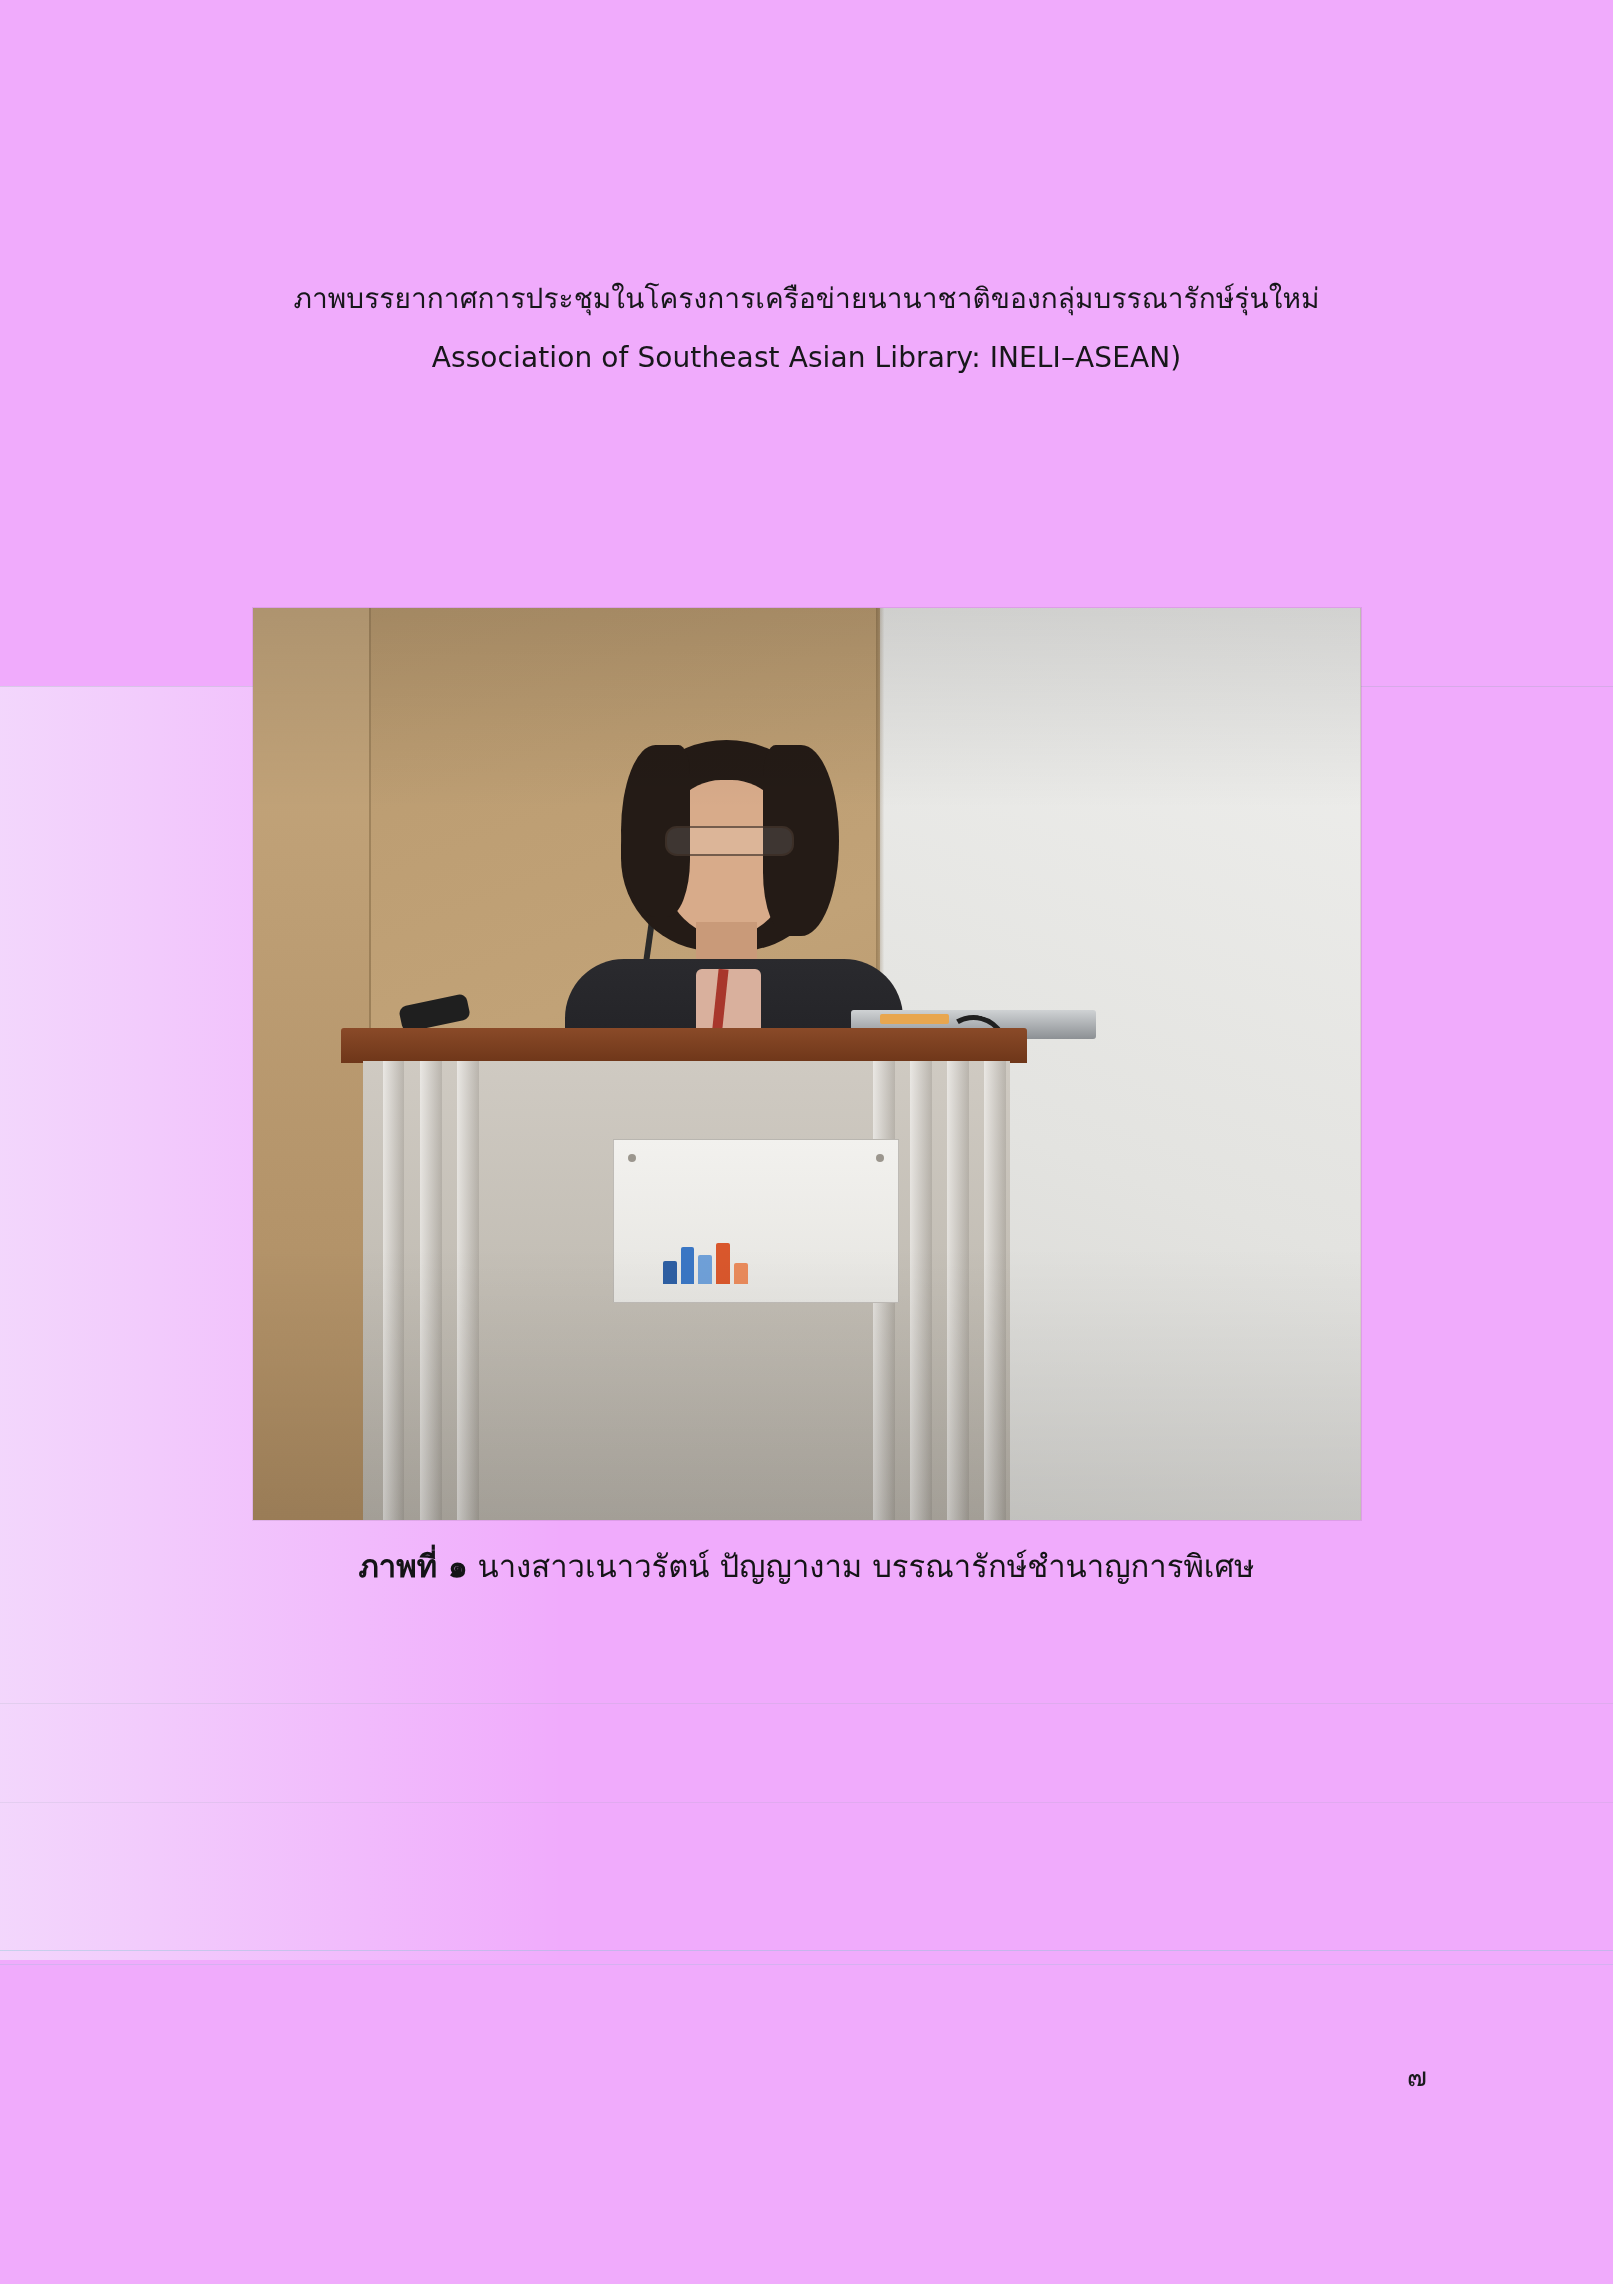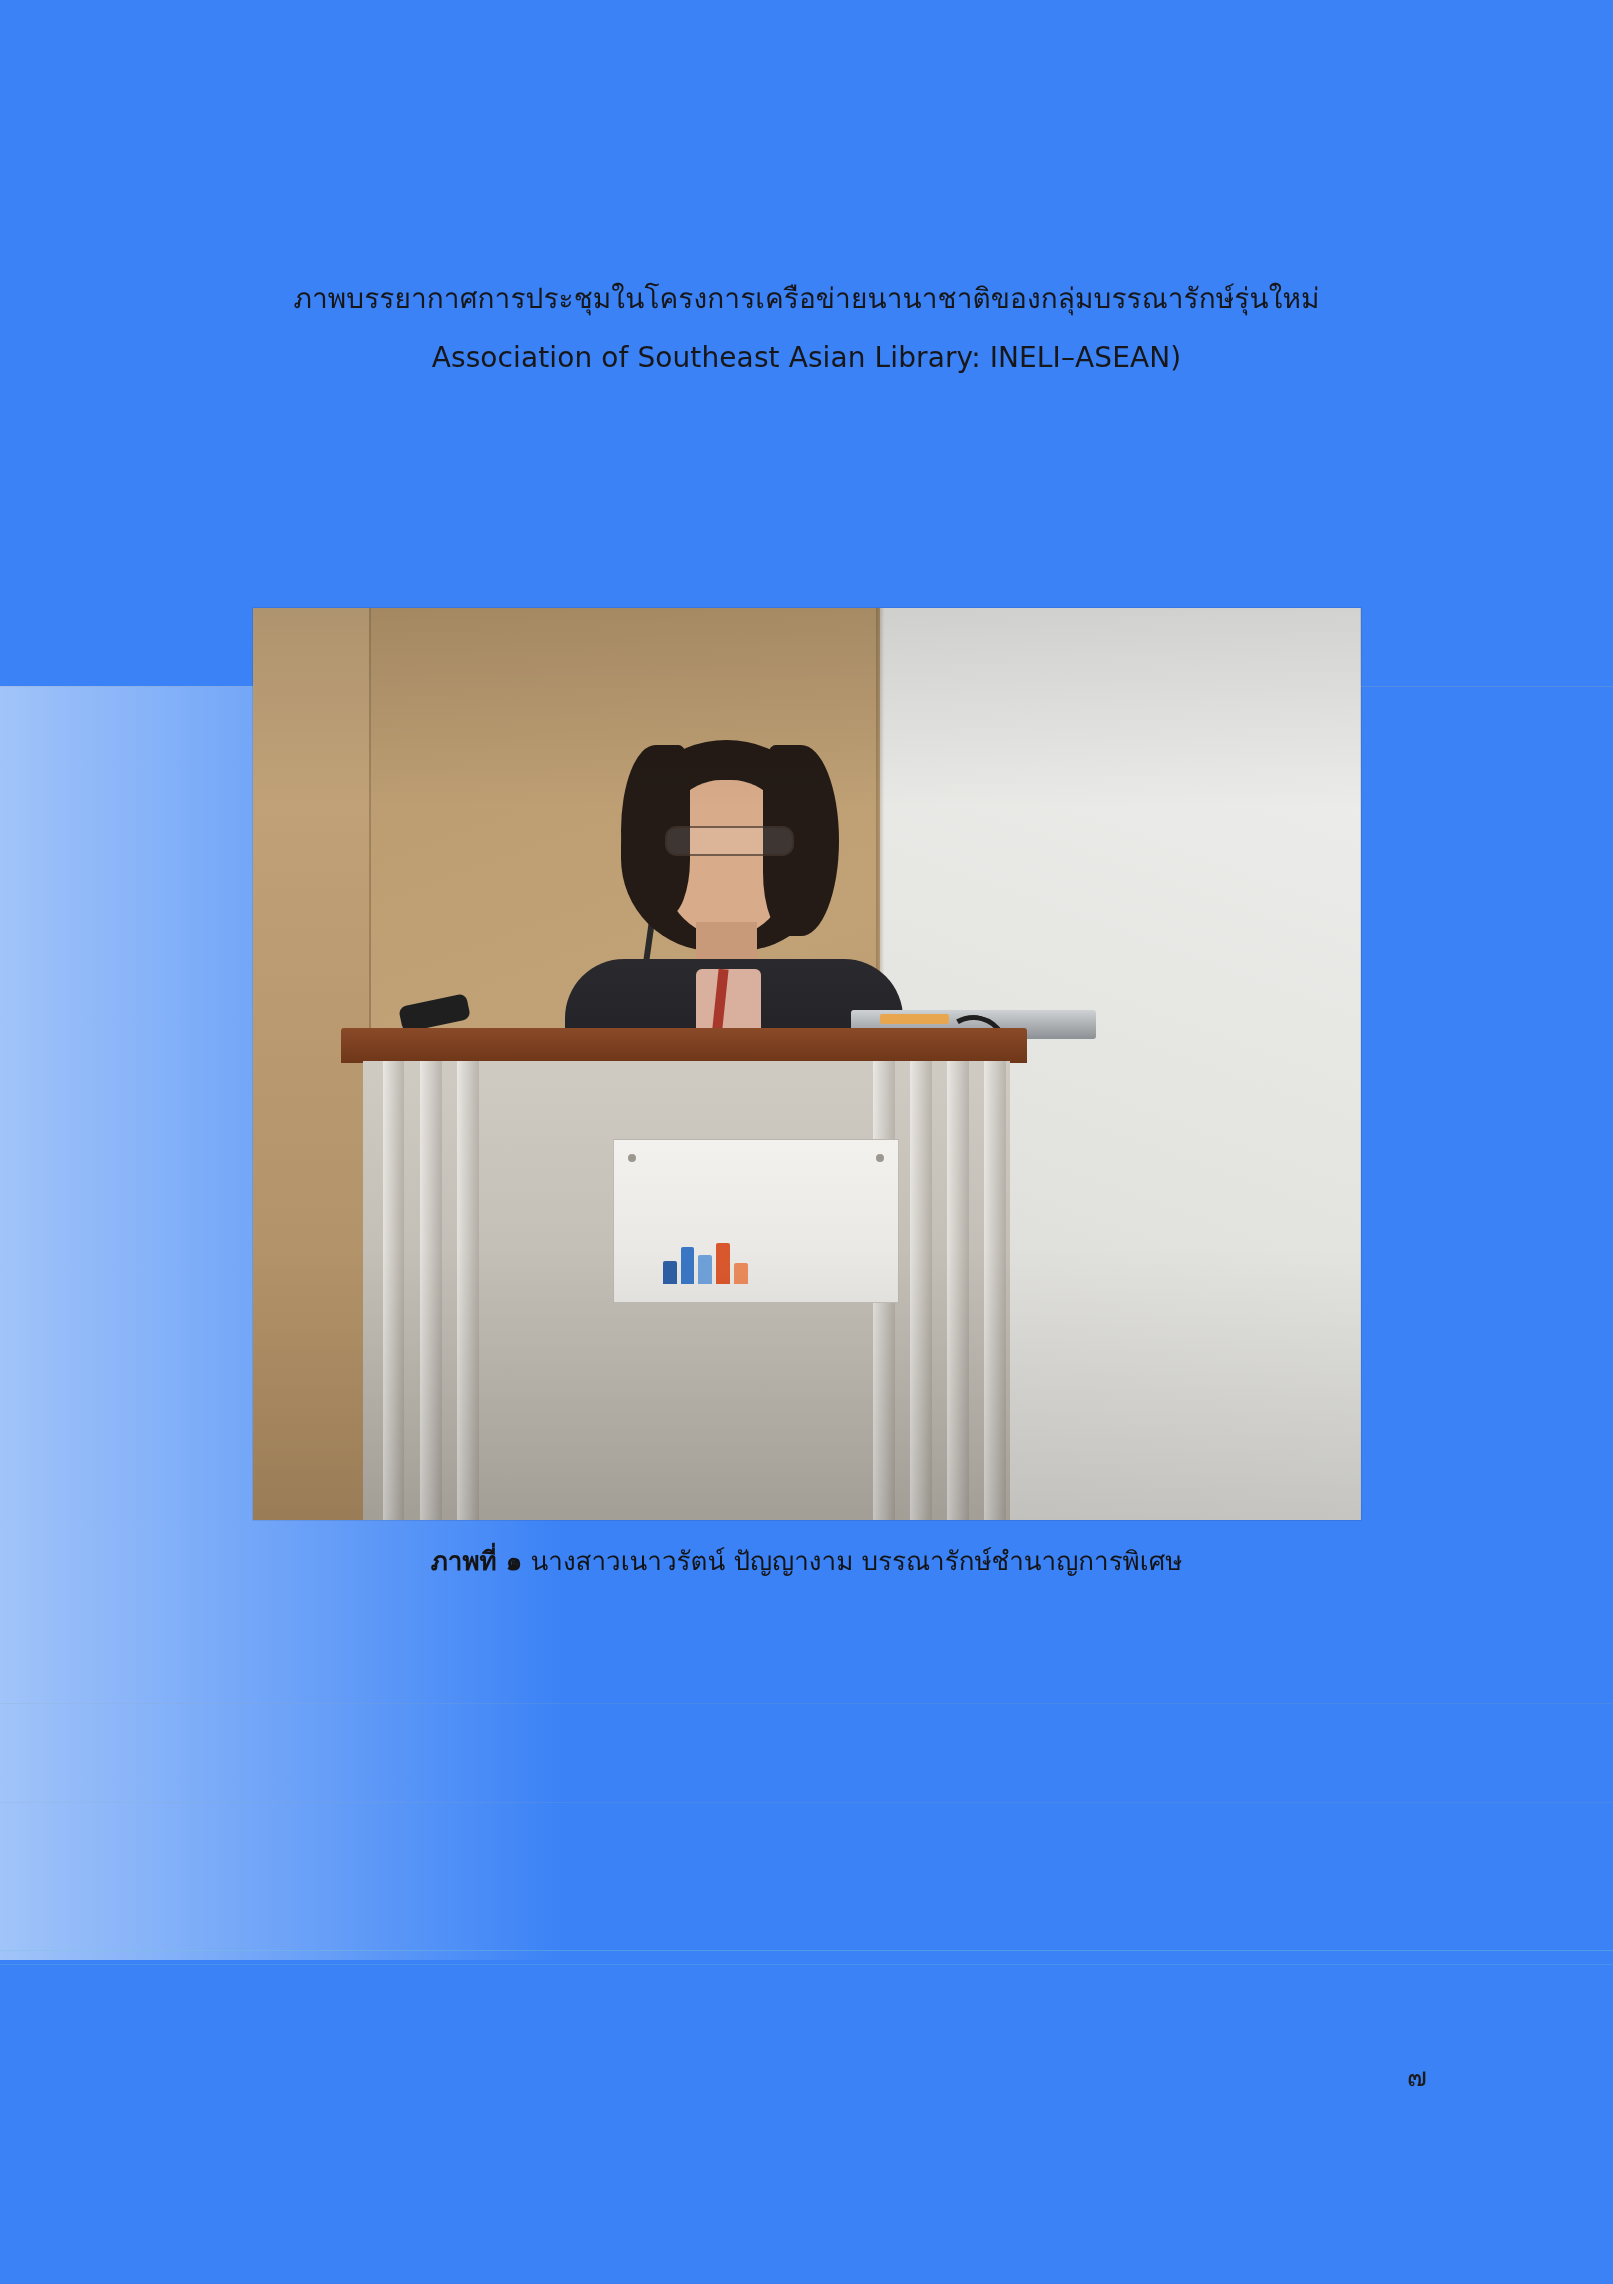--- a/index.html
+++ b/index.html
@@ -7,21 +7,21 @@
     padding: 0;
     background: #ffffff;
   }
   body {
     font-family: "DejaVu Sans", sans-serif;
   }
   .page {
     position: relative;
     width: 1613px;
     height: 2285px;
-    background: #3b82f6;
+    background: #f0abfc;
     overflow: hidden;
   }
   
   .scan-line {
     position: absolute;
     left: 0;
     width: 100%;
     height: 1px;
     background: rgba(150, 170, 180, 0.28);
     pointer-events: none;
@@ -303,21 +303,21 @@
   }
 
   
   .caption {
     position: absolute;
     top: 1539px;
     left: 0;
     width: 100%;
     text-align: center;
     color: #141416;
-    font-size: 26px;
+    font-size: 31px;
     line-height: 1.75;
   }
   .caption .line1 strong { font-weight: 700; }
 
   .page-number {
     position: absolute;
     right: 186px;
     top: 2056px;
     font-size: 26.5px;
     color: #1b1b1d;

